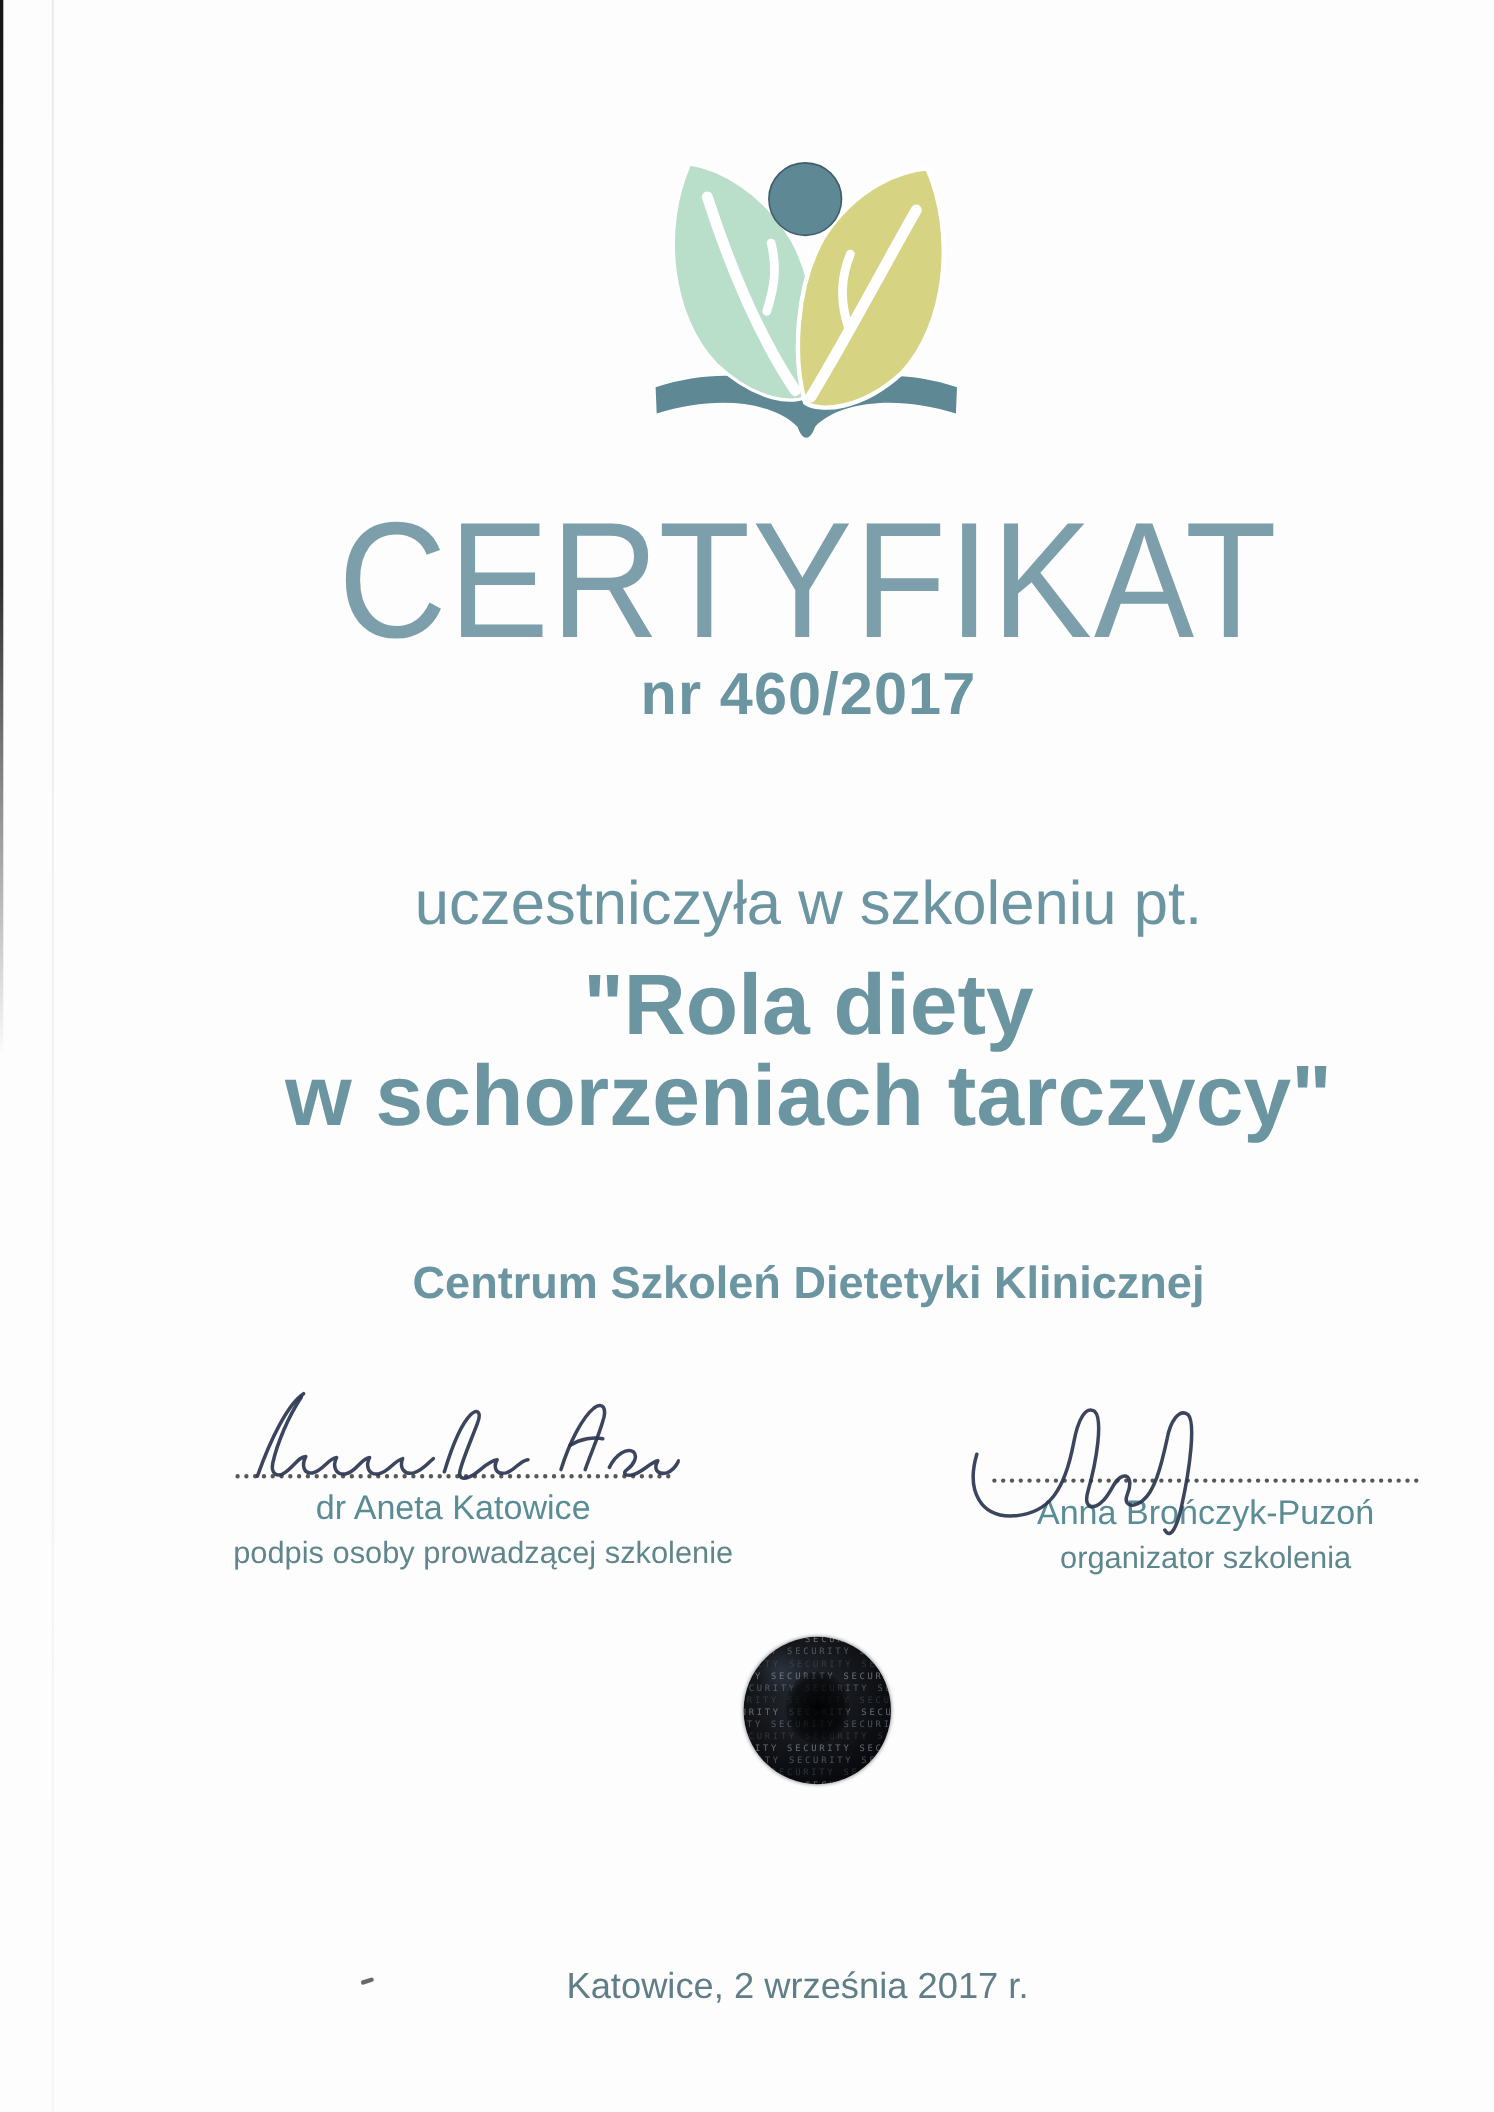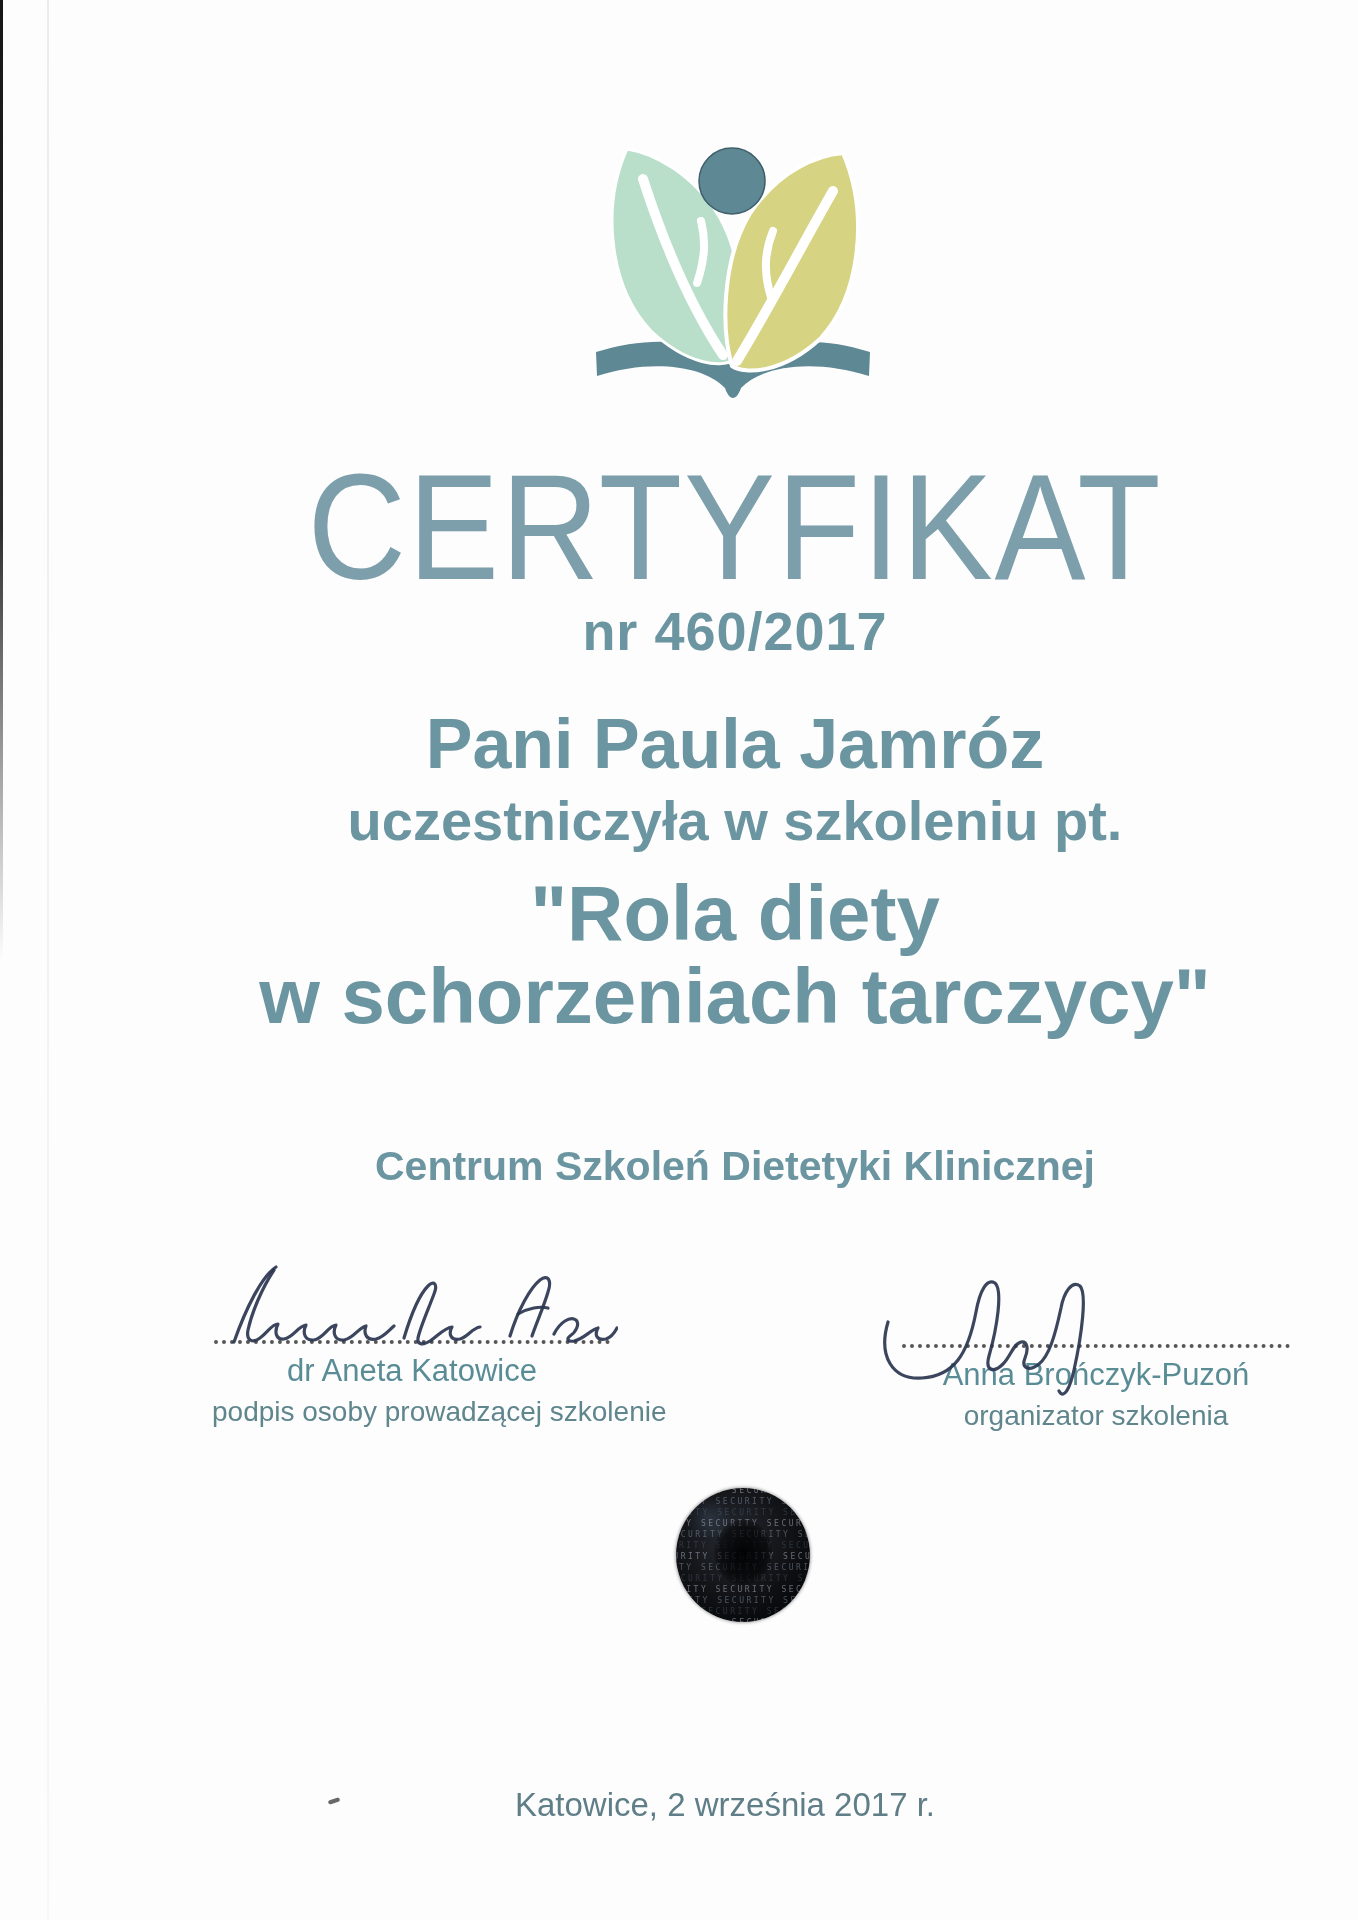--- a/index.html
+++ b/index.html
@@ -53,21 +53,21 @@
   }
   .cert-number{
     top:602px;font-size:54px;line-height:1.1;font-weight:700;
     color:var(--text-teal);letter-spacing:1px;
   }
   .recipient{
     top:706px;font-size:70px;line-height:1.1;font-weight:700;
     color:var(--text-teal);
   }
   .participated{
-    top:790px;font-size:56px;line-height:1.1;font-weight:700;
+    top:790px;font-size:56px;line-height:1.1;font-weight:400;
     color:var(--text-teal);
   }
   .course-title{
     top:872px;font-size:78px;line-height:1.07;font-weight:700;
     color:var(--text-teal);
   }
   .organized-by{
     top:1080px;font-size:56px;line-height:1.1;font-weight:700;
     color:var(--text-teal);
   }
@@ -171,21 +171,20 @@
       M 144,216 C 178,160 208,102 240,46"></path>
     <path fill="none" stroke="#ffffff" stroke-width="8" stroke-linecap="round" d="
       M 178,152 C 170,126 172,106 180,86"></path>
 
     <circle cx="139" cy="36" r="33" fill="var(--logo-teal)" stroke="#3e5f6a" stroke-width="1.5"></circle>
   </svg>
 
   <div class="center-band title">CERTYFIKAT</div>
   <div class="center-band cert-number">nr 460/2017</div>
 
-  <div class="center-band recipient">Pani Paula Jamróz</div>
   <div class="center-band participated">uczestniczyła w szkoleniu pt.</div>
 
   <div class="center-band course-title">
     <div>"Rola diety</div>
     <div>w schorzeniach tarczycy"</div>
   </div>
 
   <div class="center-band organizer">Centrum Szkoleń Dietetyki Klinicznej</div>
 
   <svg class="abs handwriting-left" viewBox="0 0 400 90">

